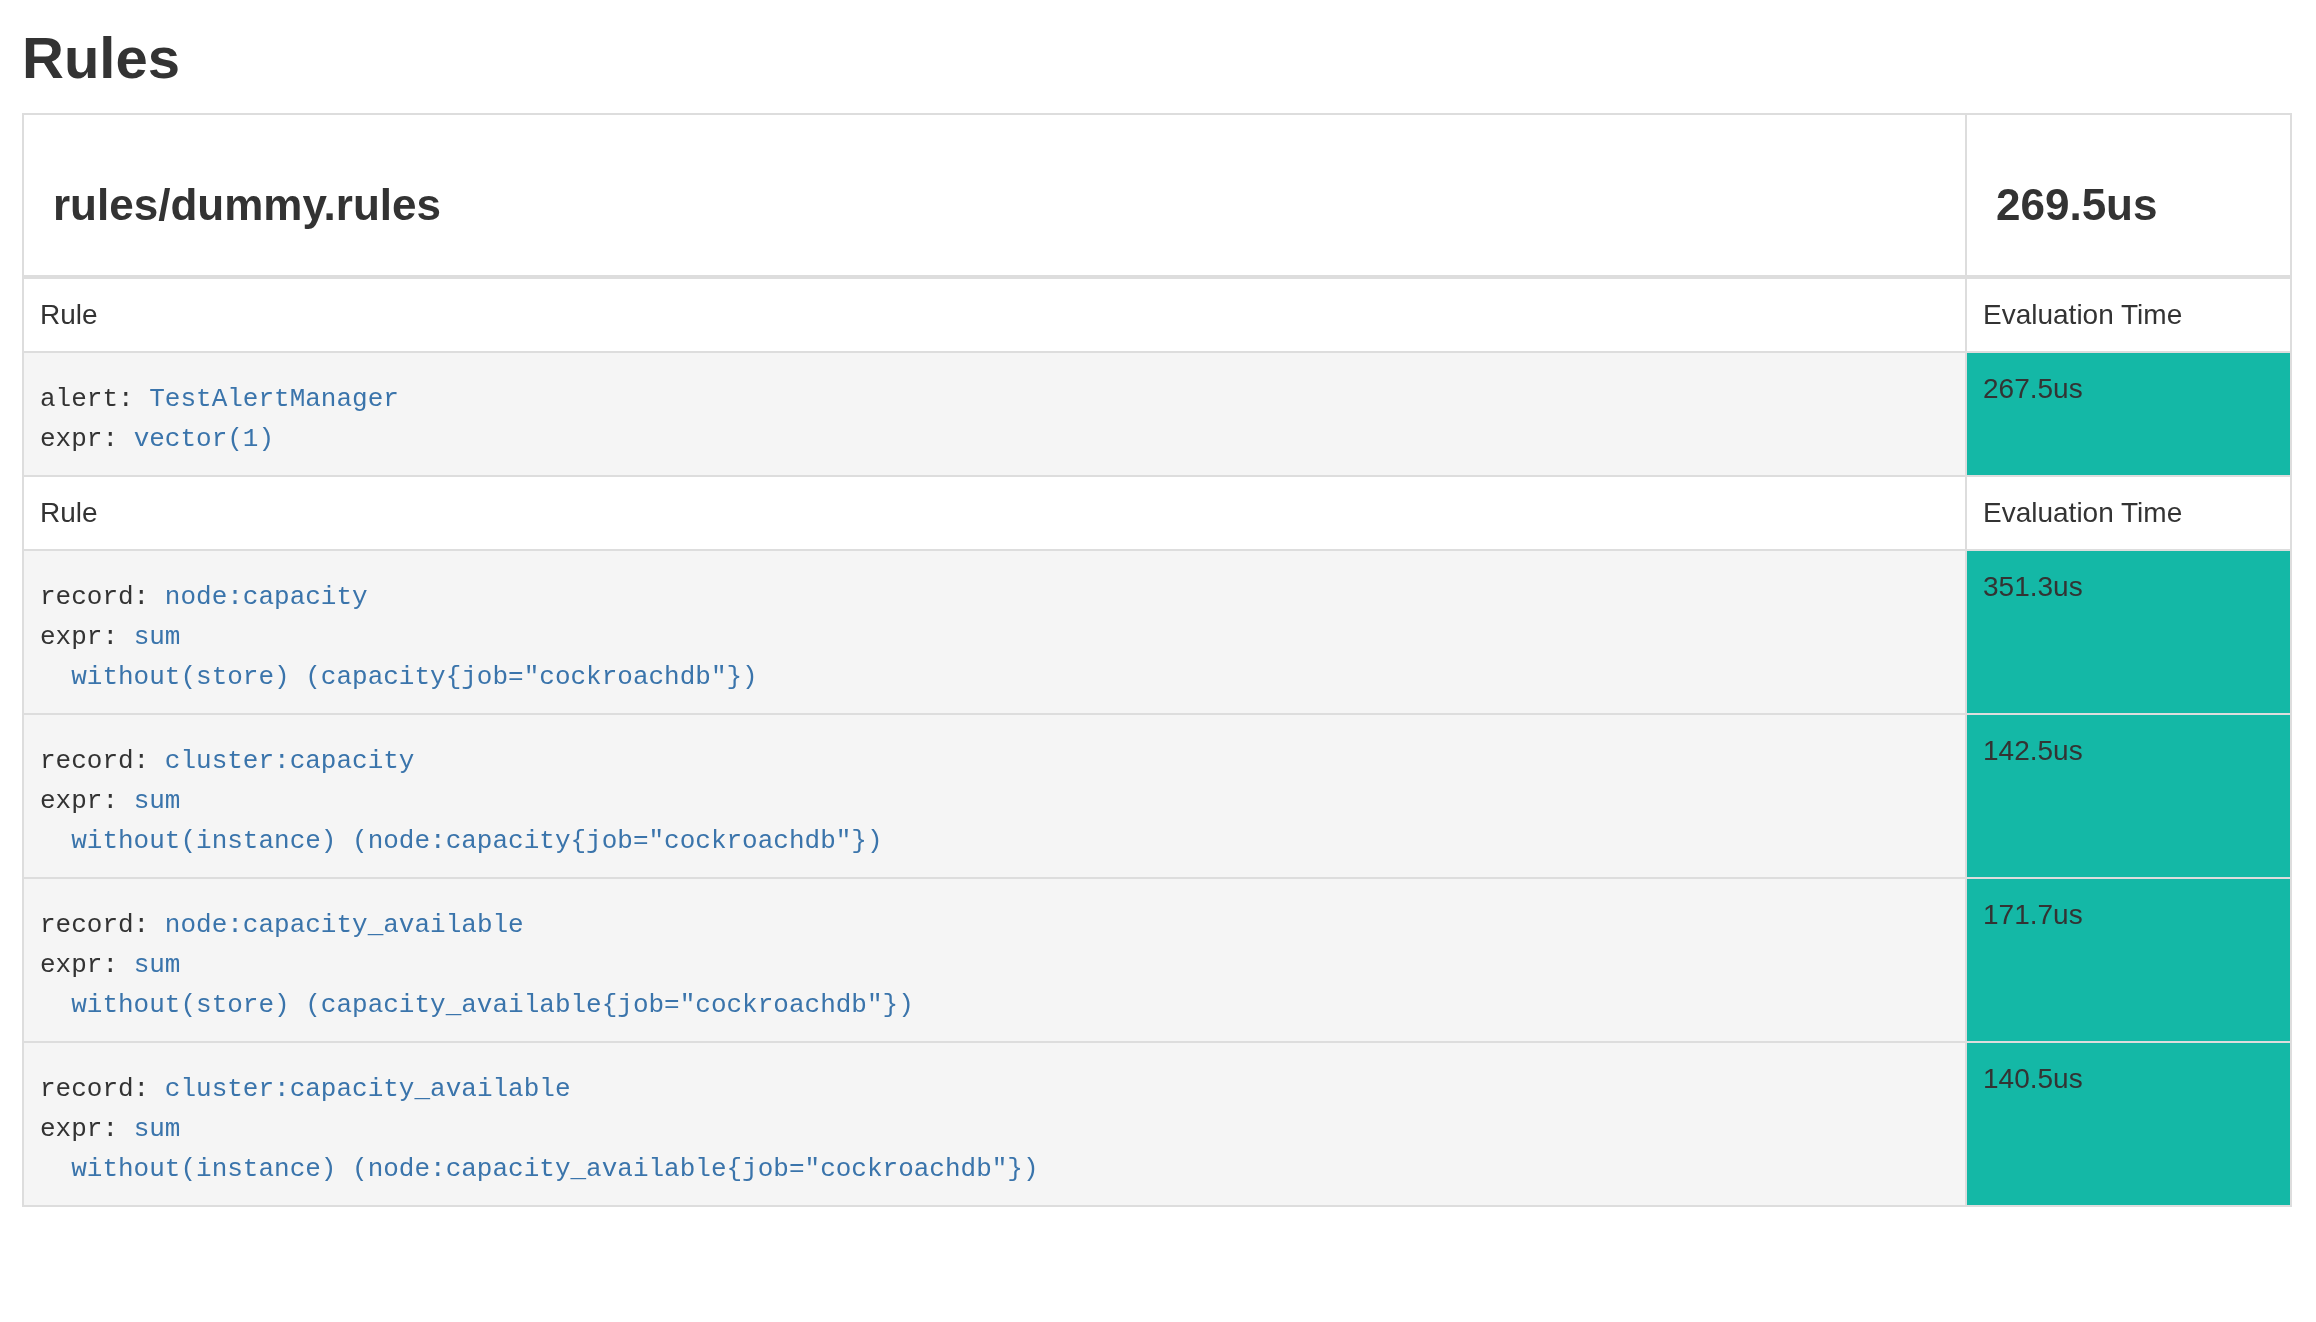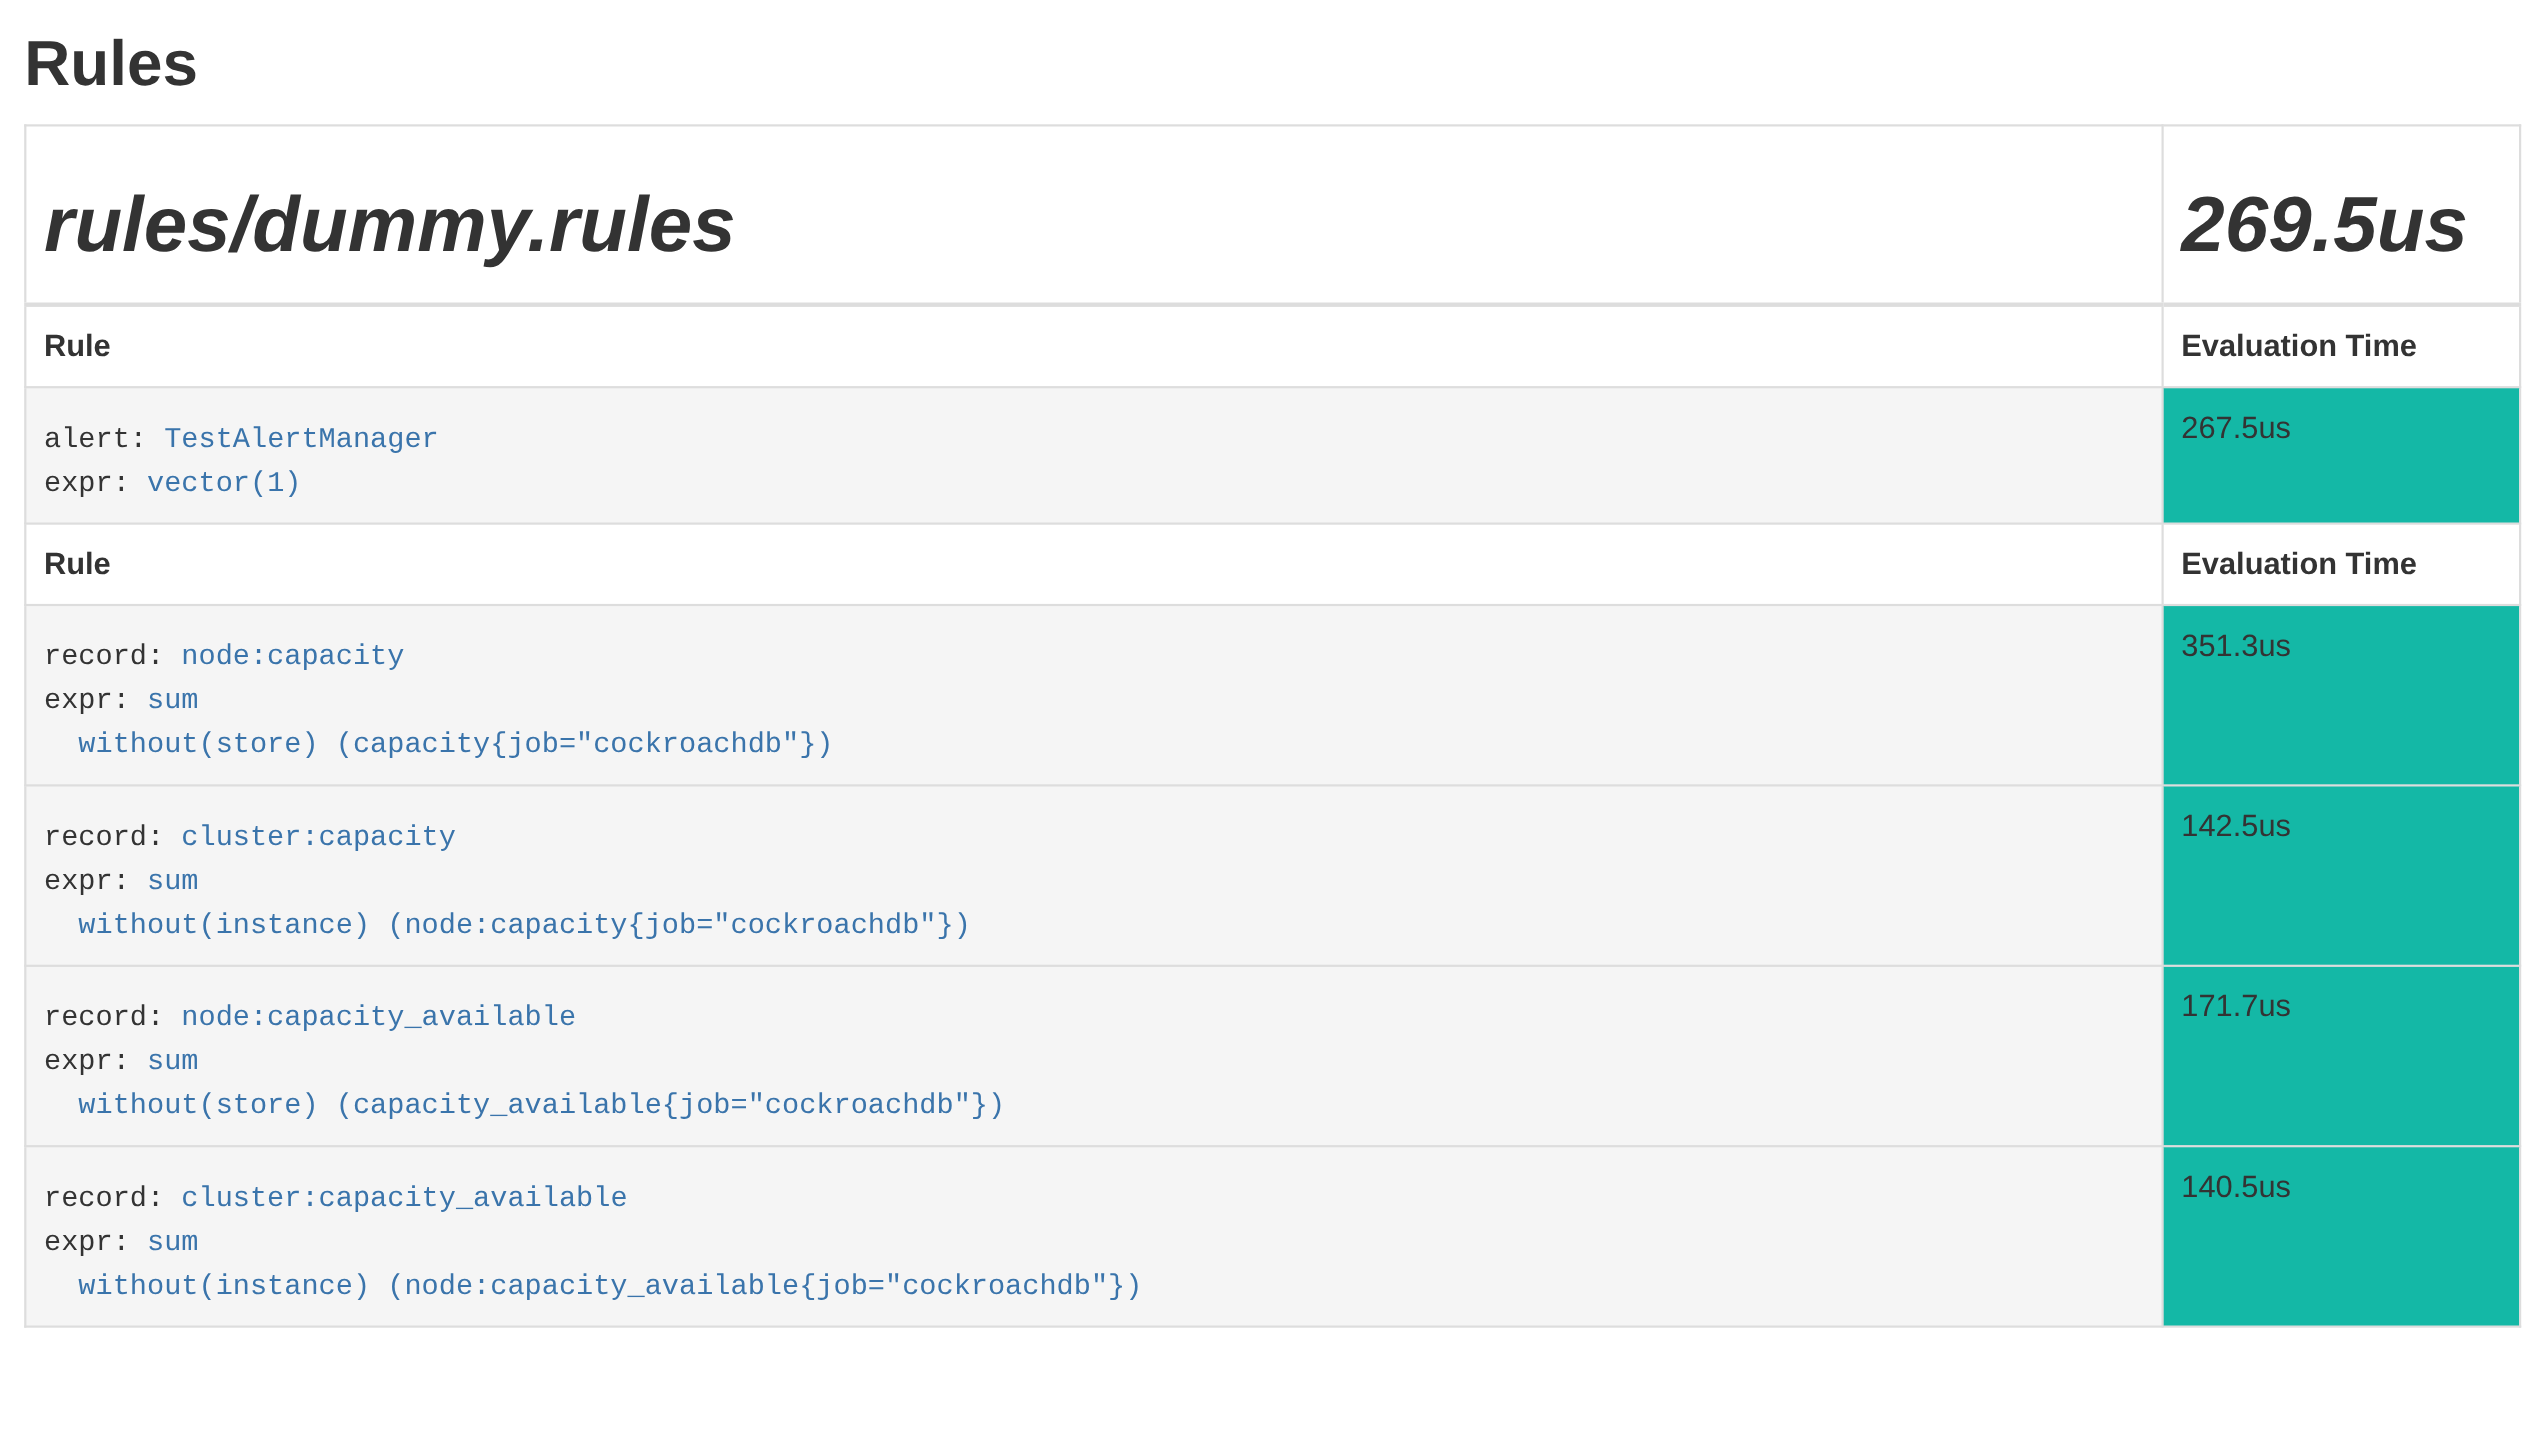--- a/index.html
+++ b/index.html
@@ -23,26 +23,26 @@
   }
   table.rules-table td, table.rules-table th {
     border: 2px solid #dddddd;
     vertical-align: top;
     padding: 16px;
     text-align: left;
   }
   tr.group-header td { border-bottom-width: 4px; }
 
   h2.group-heading {
-    font-size: 71px; line-height: 68px; font-weight: bold;
-    margin: 40px 0 20px 0; color: #333333; font-style: italic;
+    font-size: 44px; line-height: 68px; font-weight: bold;
+    margin: 40px 0 20px 13px; color: #333333;
   }
 
   th.col-header {
-    font-size: 28px; line-height: 40px; font-weight: bold; color: #333333;
+    font-size: 28px; line-height: 40px; font-weight: normal; color: #333333;
   }
 
   td.rule-cell { background: #f5f5f5; }
   .rule-code {
     font-family: "Liberation Mono", monospace;
     font-size: 26px; line-height: 40px;
     white-space: pre;
     color: #333333;
     margin-top: 10px;
   }

